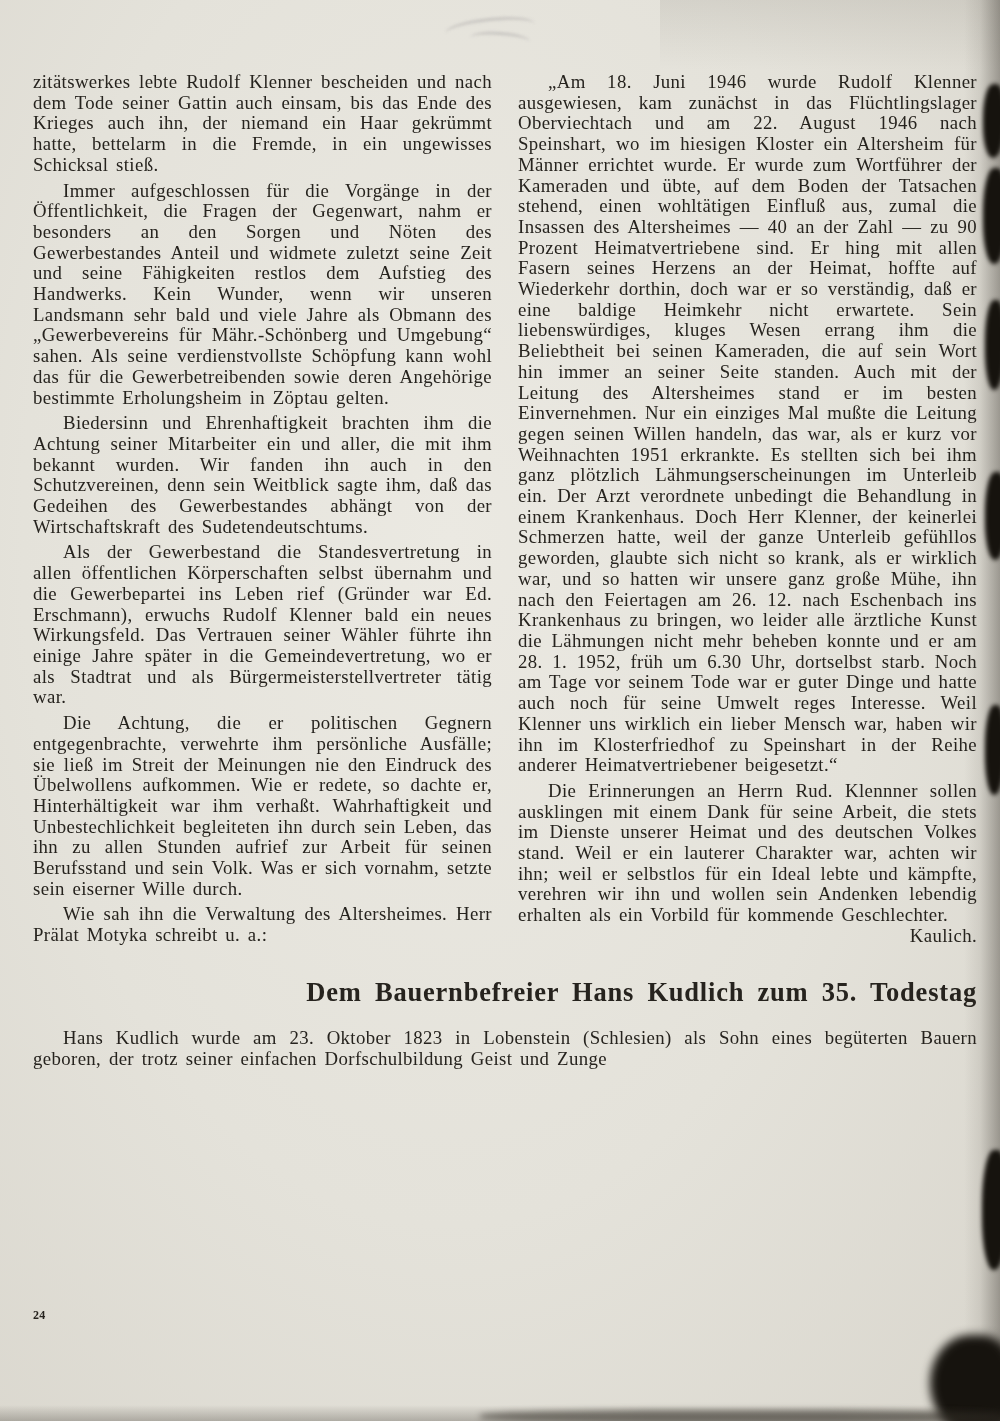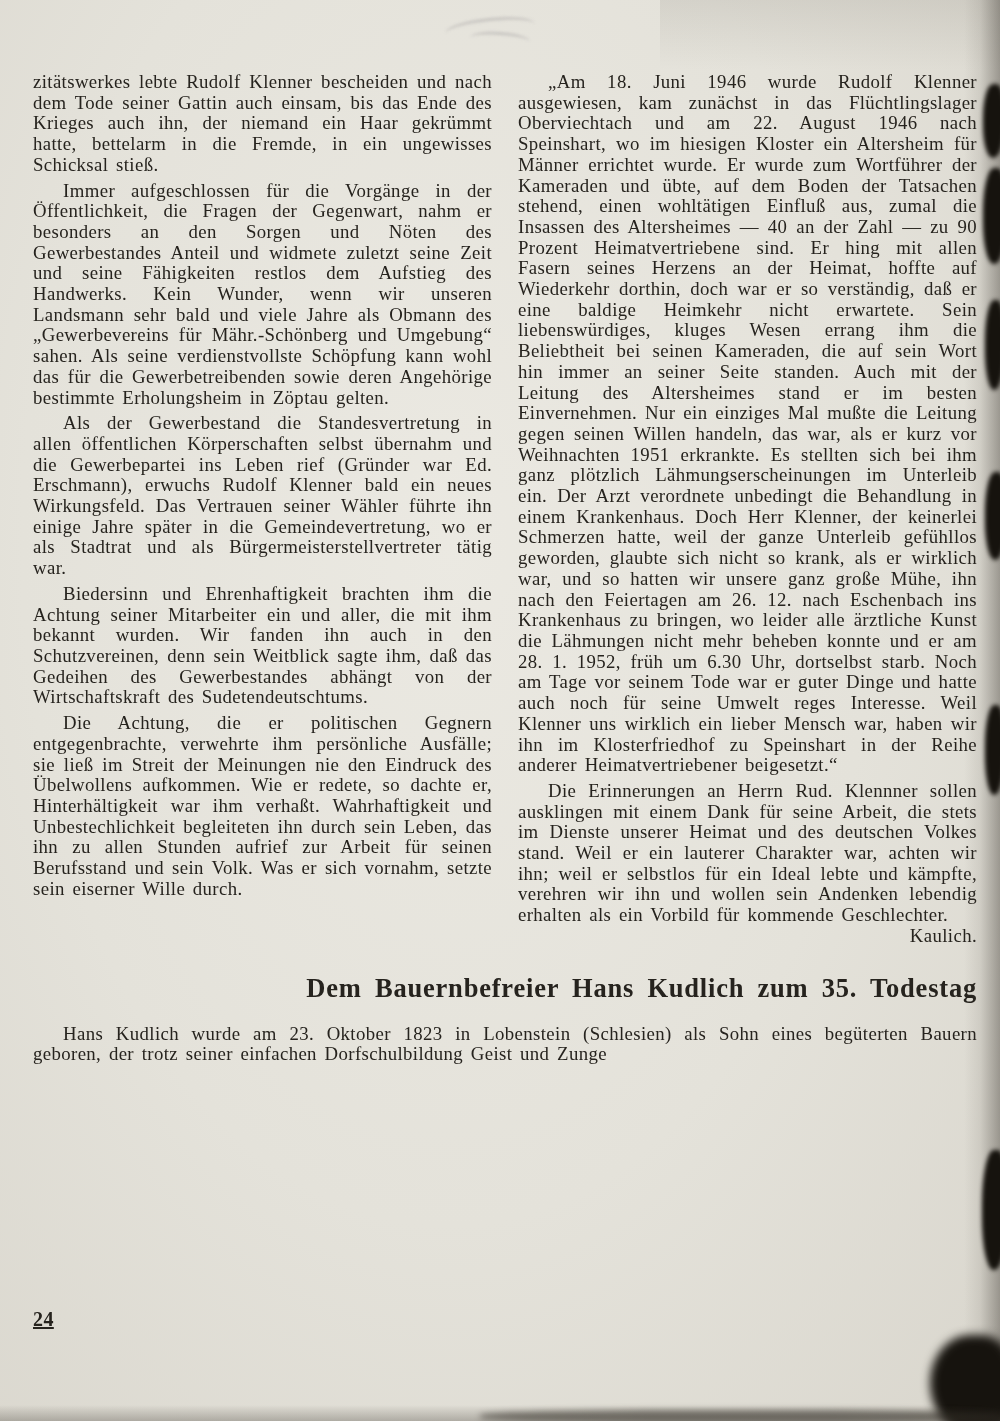--- a/index.html
+++ b/index.html
@@ -35,23 +35,22 @@
     text-align: right;
     font-size: 26.5px;
     font-weight: 700;
     letter-spacing: 0.03em;
     word-spacing: 0.22em;
     margin: 26px 0 20px 0;
   }
   .page-number {
     position: absolute;
     left: 33px; top: 1308px;
-    font-size: 20px; font-weight: 700;
+    font-size: 12px; font-weight: 700;
     letter-spacing: 0.02em;
-    text-decoration: underline;
   }
   
   .right-edge-band {
     position: absolute; top: 0; right: 0;
     width: 36px; height: 100%;
     background: linear-gradient(to right,
       rgba(70,64,56,0) 0%,
       rgba(70,64,56,0.10) 45%,
       rgba(52,47,40,0.40) 100%);
     pointer-events: none;
@@ -101,23 +100,24 @@
 <body>
 
 <div class="paper-bg"></div>
 
 <div class="content">
 
   <section class="columns">
     <div class="col">
       <p class="para no-indent">zitätswerkes lebte Rudolf Klenner bescheiden und nach dem Tode seiner Gattin auch einsam, bis das Ende des Krieges auch ihn, der niemand ein Haar gekrümmt hatte, bettelarm in die Fremde, in ein ungewisses Schicksal stieß.</p>
       <p class="para">Immer aufgeschlossen für die Vorgänge in der Öffentlichkeit, die Fragen der Gegenwart, nahm er besonders an den Sorgen und Nöten des Gewerbestandes Anteil und widmete zuletzt seine Zeit und seine Fähigkeiten restlos dem Aufstieg des Handwerks. Kein Wunder, wenn wir unseren Landsmann sehr bald und viele Jahre als Obmann des „Gewerbevereins für Mähr.-Schönberg und Umgebung“ sahen. Als seine verdienstvollste Schöpfung kann wohl das für die Gewerbetreibenden sowie deren Angehörige bestimmte Erholungsheim in Zöptau gelten.</p>
+      <p class="para">Biedersinn und Ehrenhaftigkeit brachten ihm die Achtung seiner Mitarbeiter ein und aller, die mit ihm bekannt wurden. Wir fanden ihn auch in den Schutzvereinen, denn sein Weitblick sagte ihm, daß das Gedeihen des Gewerbestandes abhängt von der Wirtschaftskraft des Sudetendeutschtums.</p>
       <p class="para">Als der Gewerbestand die Standesvertretung in allen öffentlichen Körperschaften selbst übernahm und die Gewerbepartei ins Leben rief (Gründer war Ed. Erschmann), erwuchs Rudolf Klenner bald ein neues Wirkungsfeld. Das Vertrauen seiner Wähler führte ihn einige Jahre später in die Gemeindevertretung, wo er als Stadtrat und als Bürgermeisterstellvertreter tätig war.</p>
-      <p class="para">Biedersinn und Ehrenhaftigkeit brachten ihm die Achtung seiner Mitarbeiter ein und aller, die mit ihm bekannt wurden. Wir fanden ihn auch in den Schutzvereinen, denn sein Weitblick sagte ihm, daß das Gedeihen des Gewerbestandes abhängt von der Wirtschaftskraft des Sudetendeutschtums.</p>
       <p class="para">Die Achtung, die er politischen Gegnern entgegenbrachte, verwehrte ihm persönliche Ausfälle; sie ließ im Streit der Meinungen nie den Eindruck des Übelwollens aufkommen. Wie er redete, so dachte er, Hinterhältigkeit war ihm verhaßt. Wahrhaftigkeit und Unbestechlichkeit begleiteten ihn durch sein Leben, das ihn zu allen Stunden aufrief zur Arbeit für seinen Berufsstand und sein Volk. Was er sich vornahm, setzte sein eiserner Wille durch.</p>
+      <p class="para">Wie sah ihn die Verwaltung des Altersheimes. Herr Prälat Motyka schreibt u. a.:</p>
     </div>
     <div class="col">
       <p class="para">„Am 18. Juni 1946 wurde Rudolf Klenner ausgewiesen, kam zunächst in das Flüchtlingslager Oberviechtach und am 22. August 1946 nach Speinshart, wo im hiesigen Kloster ein Altersheim für Männer errichtet wurde. Er wurde zum Wortführer der Kameraden und übte, auf dem Boden der Tatsachen stehend, einen wohltätigen Einfluß aus, zumal die Insassen des Altersheimes — 40 an der Zahl — zu 90 Prozent Heimatvertriebene sind. Er hing mit allen Fasern seines Herzens an der Heimat, hoffte auf Wiederkehr dorthin, doch war er so verständig, daß er eine baldige Heimkehr nicht erwartete. Sein liebenswürdiges, kluges Wesen errang ihm die Beliebtheit bei seinen Kameraden, die auf sein Wort hin immer an seiner Seite standen. Auch mit der Leitung des Altersheimes stand er im besten Einvernehmen. Nur ein einziges Mal mußte die Leitung gegen seinen Willen handeln, das war, als er kurz vor Weihnachten 1951 erkrankte. Es stellten sich bei ihm ganz plötzlich Lähmungserscheinungen im Unterleib ein. Der Arzt verordnete unbedingt die Behandlung in einem Krankenhaus. Doch Herr Klenner, der keinerlei Schmerzen hatte, weil der ganze Unterleib gefühllos geworden, glaubte sich nicht so krank, als er wirklich war, und so hatten wir unsere ganz große Mühe, ihn nach den Feiertagen am 26. 12. nach Eschenbach ins Krankenhaus zu bringen, wo leider alle ärztliche Kunst die Lähmungen nicht mehr beheben konnte und er am 28. 1. 1952, früh um 6.30 Uhr, dortselbst starb. Noch am Tage vor seinem Tode war er guter Dinge und hatte auch noch für seine Umwelt reges Interesse. Weil Klenner uns wirklich ein lieber Mensch war, haben wir ihn im Klosterfriedhof zu Speinshart in der Reihe anderer Heimatvertriebener beigesetzt.“</p>
       <p class="para"><span>Die Erinnerungen an Herrn Rud. Klennner sollen ausklingen mit einem Dank für seine Arbeit, die stets im Dienste unserer Heimat und des deutschen Volkes stand. Weil er ein lauterer Charakter war, achten wir ihn; weil er selbstlos für ein Ideal lebte und kämpfte, verehren wir ihn und wollen sein Andenken lebendig erhalten als ein Vorbild für kommende Geschlechter.</span><span class="signature">Kaulich.</span></p>
     </div>
   </section>
 
   <h2 class="section-heading">Dem Bauernbefreier Hans Kudlich zum 35. Todestag</h2>
 
   <section class="columns">

